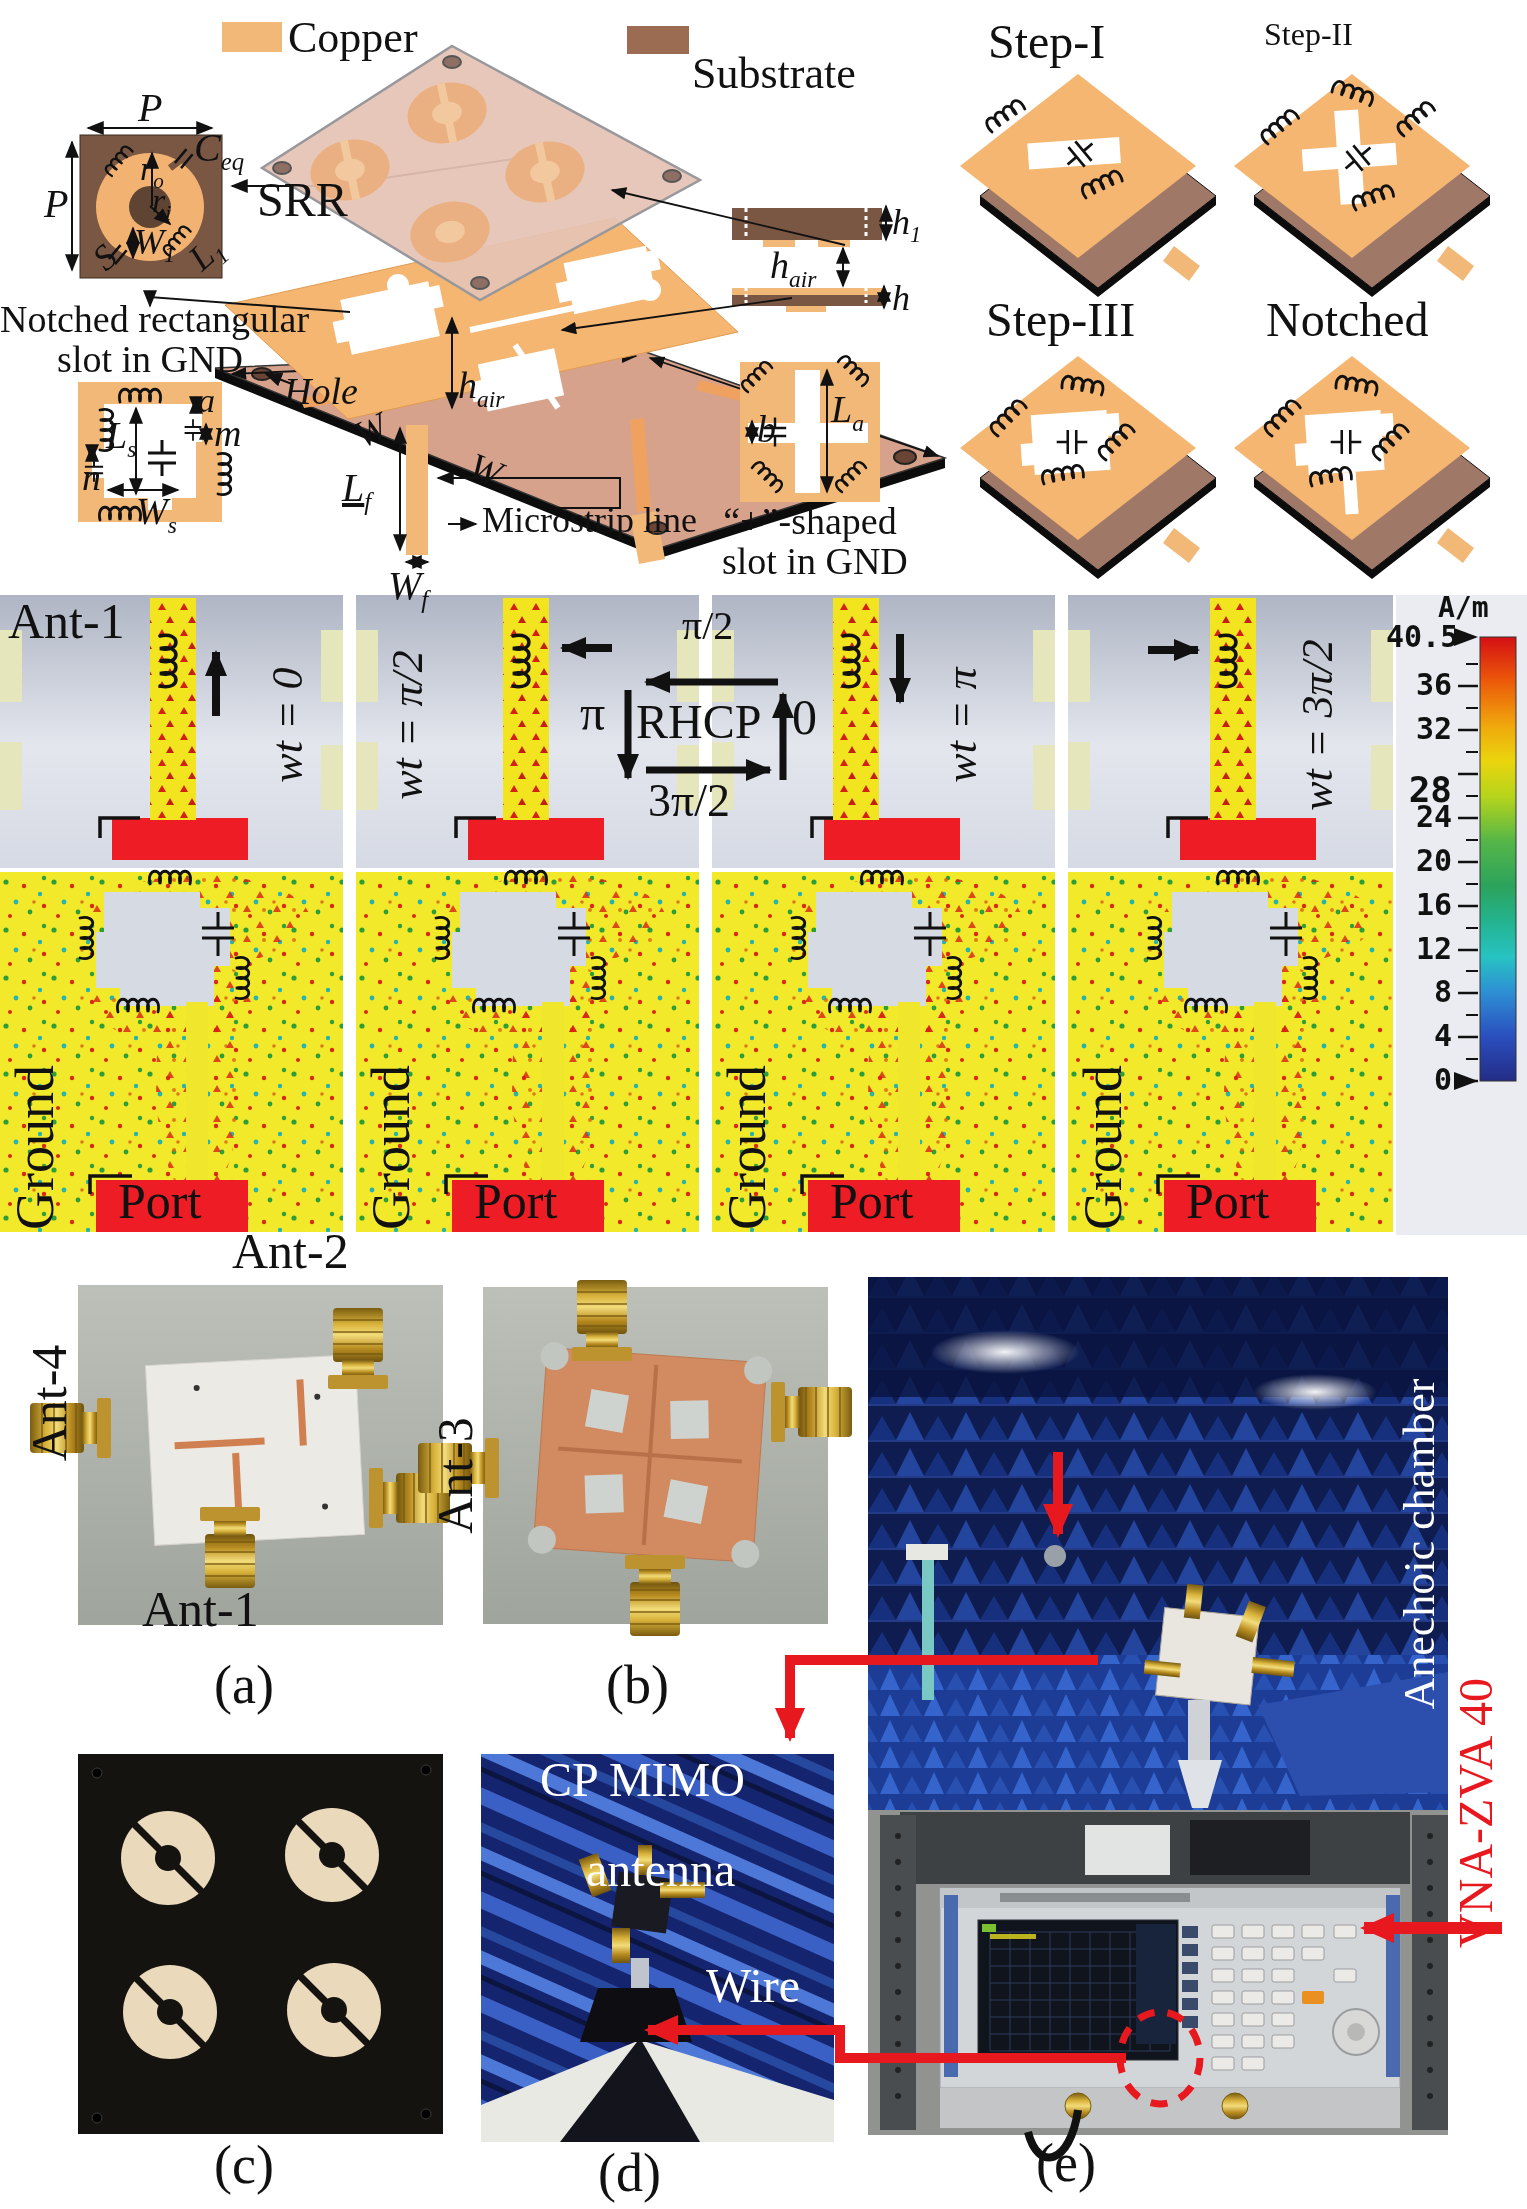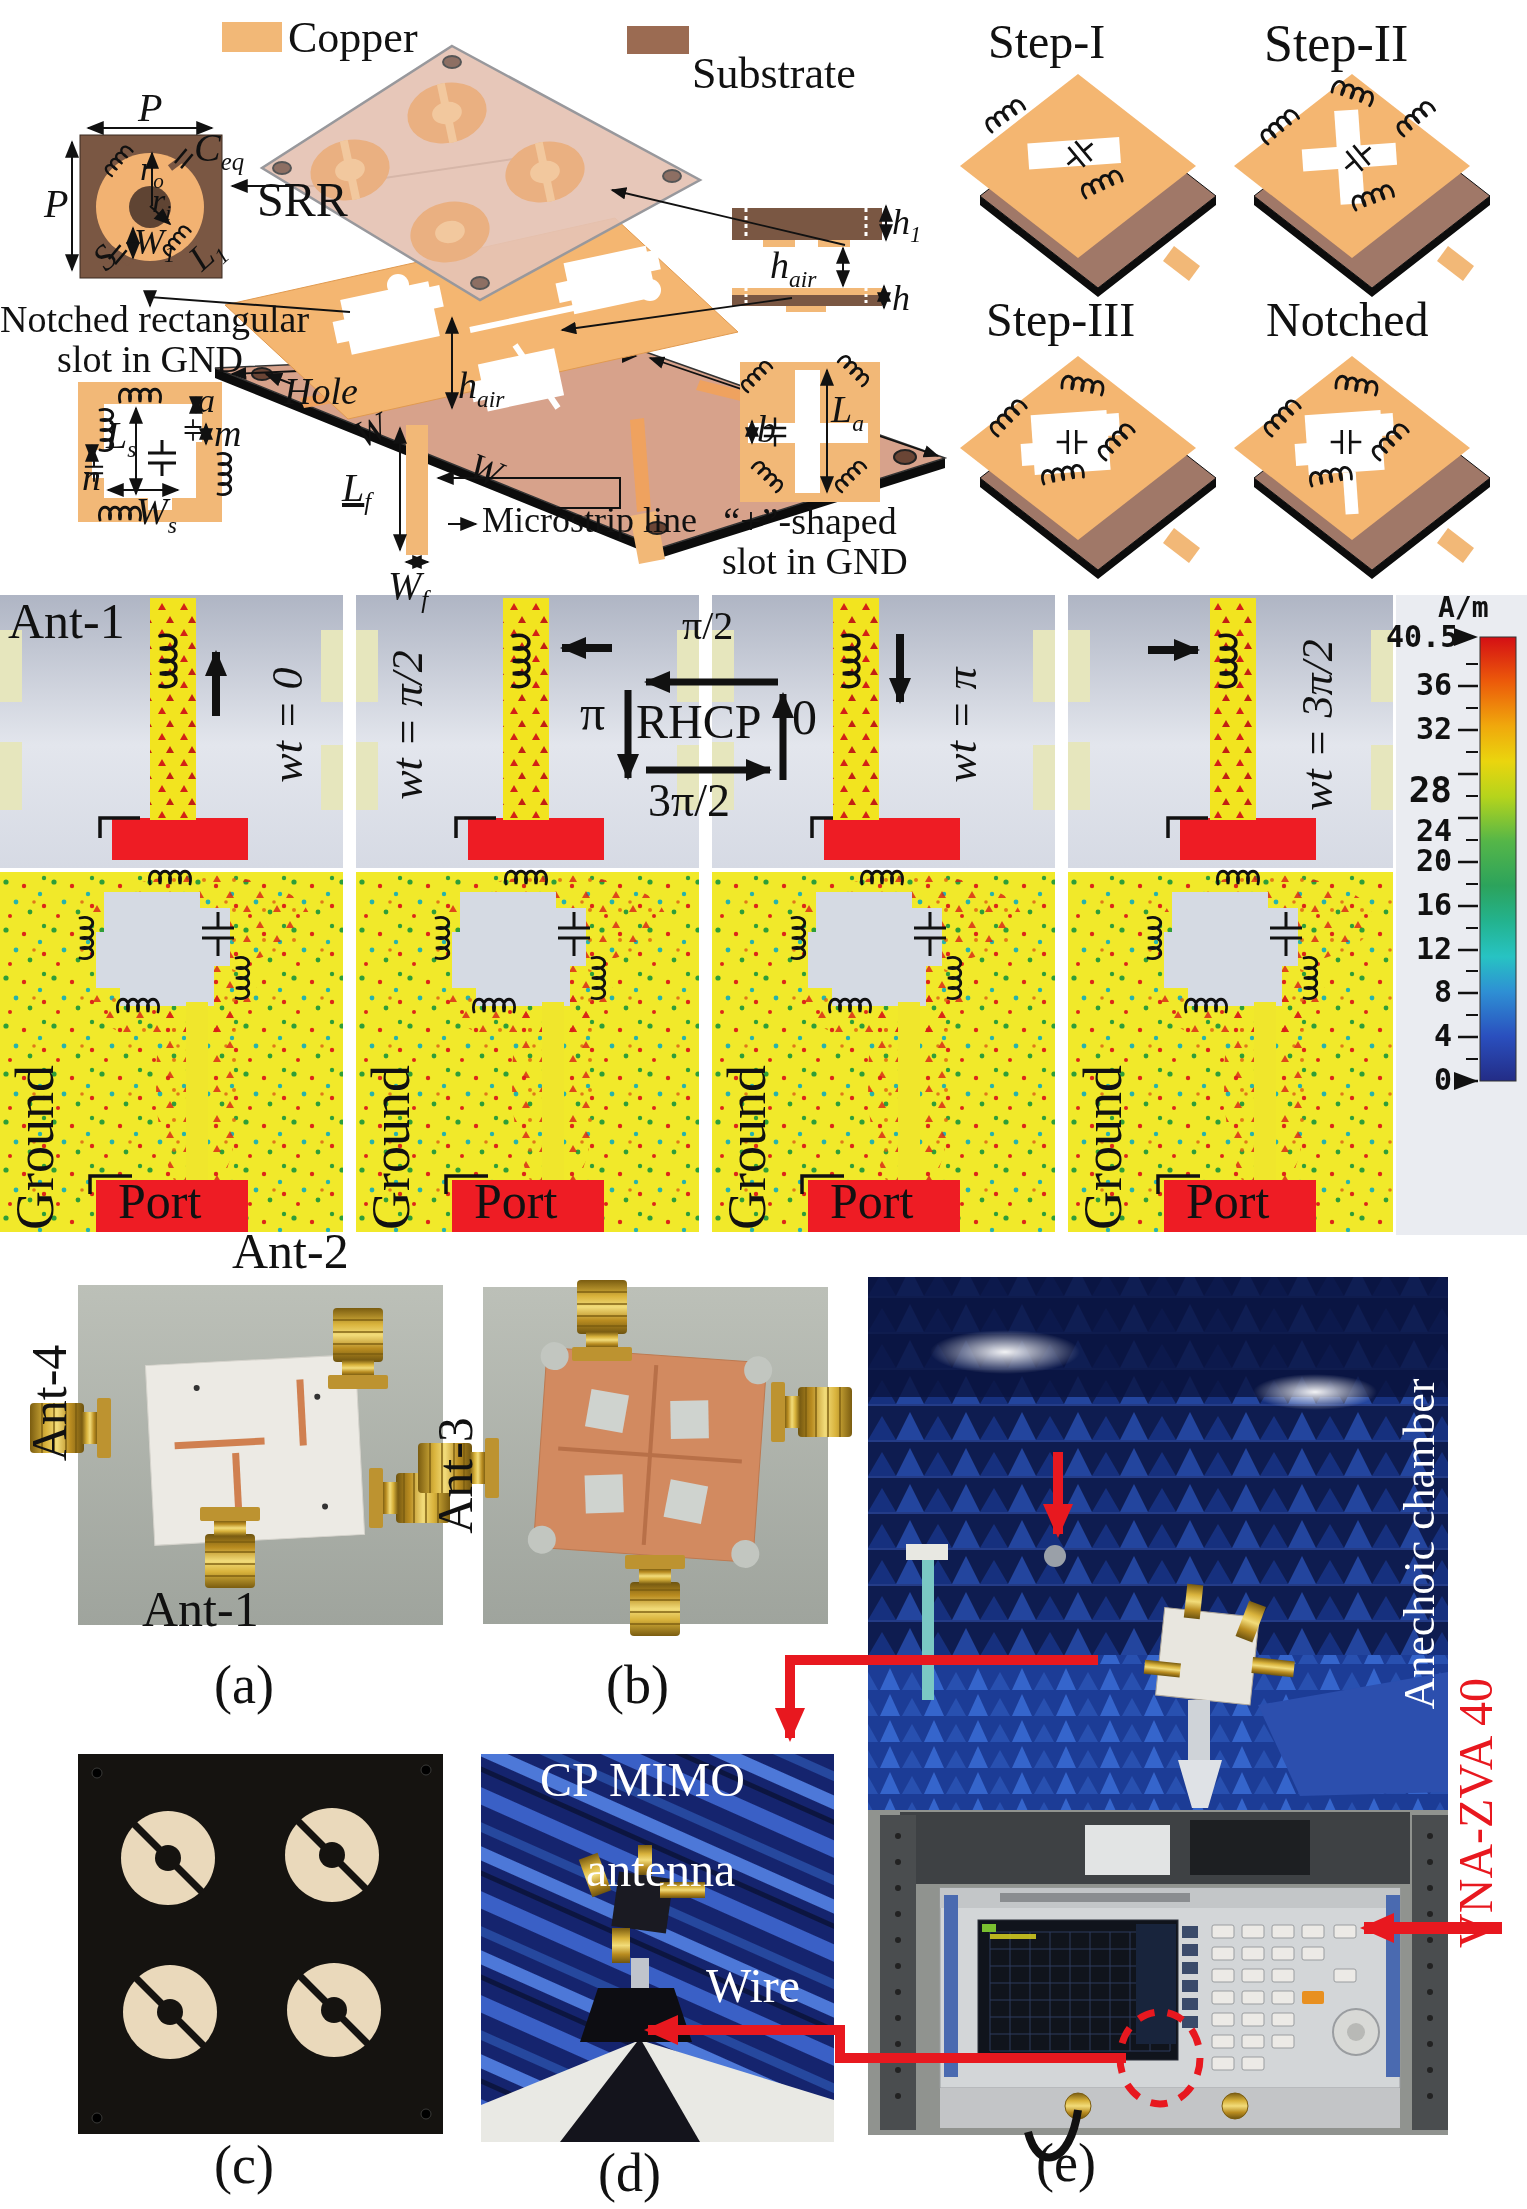--- a/index.html
+++ b/index.html
@@ -711,21 +711,21 @@
 <div class="lab it" style="left:892px;top:204px;font-size:36px;"><span>h</span><sub>1</sub></div>
 <div class="lab it" style="left:770px;top:246px;font-size:38px;"><span>h</span><sub>air</sub></div>
 <div class="lab it" style="left:892px;top:280px;font-size:36px;">h</div>
 
 <div class="lab it" style="left:757px;top:410px;font-size:38px;">b</div>
 <div class="lab it" style="left:831px;top:390px;font-size:38px;"><span>L</span><sub>a</sub></div>
 <div class="lab ctr" style="left:722px;top:502px;width:176px;font-size:38px;">“+”-shaped</div>
 <div class="lab ctr" style="left:722px;top:542px;width:176px;font-size:38px;">slot in GND</div>
 
 <div class="lab" style="left:988px;top:18px;font-size:48px;">Step-I</div>
-<div class="lab" style="left:1264px;top:18px;font-size:52px;">Step-II</div>
+<div class="lab" style="left:1264px;top:18px;font-size:32px;">Step-II</div>
 <div class="lab" style="left:986px;top:296px;font-size:48px;">Step-III</div>
 <div class="lab" style="left:1266px;top:296px;font-size:48px;">Notched</div>
 
 <div class="lab" style="left:8px;top:596px;font-size:50px;">Ant-1</div>
 <div class="lab it r90 ctr" style="left:266px;top:848px;width:246px;font-size:44px;">wt = 0</div>
 <div class="lab it r90 ctr" style="left:386px;top:848px;width:246px;font-size:44px;">wt = π/2</div>
 <div class="lab it r90 ctr" style="left:940px;top:848px;width:246px;font-size:44px;">wt = π</div>
 <div class="lab it r90 ctr" style="left:1296px;top:848px;width:246px;font-size:44px;">wt = 3π/2</div>
 
 <div class="lab" style="left:682px;top:606px;font-size:40px;">π/2</div>
@@ -741,21 +741,21 @@
 <div class="lab" style="left:118px;top:1176px;font-size:50px;">Port</div>
 <div class="lab" style="left:474px;top:1176px;font-size:50px;">Port</div>
 <div class="lab" style="left:830px;top:1176px;font-size:50px;">Port</div>
 <div class="lab" style="left:1186px;top:1176px;font-size:50px;">Port</div>
 
 <div class="lab mono" style="left:1438px;top:594px;font-size:28px;">A/m</div>
 <div class="lab mono rgt" style="left:1386px;top:622px;width:62px;font-size:30px;">40.5</div>
 <div class="lab mono rgt" style="left:1396px;top:670px;width:56px;font-size:30px;">36</div>
 <div class="lab mono rgt" style="left:1396px;top:714px;width:56px;font-size:30px;">32</div>
 <div class="lab mono rgt" style="left:1396px;top:772px;width:56px;font-size:36px;">28</div>
-<div class="lab mono rgt" style="left:1396px;top:802px;width:56px;font-size:30px;margin-top:14px;">24</div>
+<div class="lab mono rgt" style="left:1396px;top:802px;width:56px;font-size:30px;">24</div>
 <div class="lab mono rgt" style="left:1396px;top:846px;width:56px;font-size:30px;">20</div>
 <div class="lab mono rgt" style="left:1396px;top:890px;width:56px;font-size:30px;">16</div>
 <div class="lab mono rgt" style="left:1396px;top:934px;width:56px;font-size:30px;">12</div>
 <div class="lab mono rgt" style="left:1396px;top:977px;width:56px;font-size:30px;">8</div>
 <div class="lab mono rgt" style="left:1396px;top:1021px;width:56px;font-size:30px;">4</div>
 <div class="lab mono rgt" style="left:1396px;top:1065px;width:56px;font-size:30px;">0</div>
 
 <div class="lab" style="left:232px;top:1226px;font-size:50px;">Ant-2</div>
 <div class="lab r90 ctr" style="left:24px;top:1498px;width:190px;font-size:50px;">Ant-4</div>
 <div class="lab r90 ctr" style="left:430px;top:1568px;width:185px;font-size:50px;">Ant-3</div>

